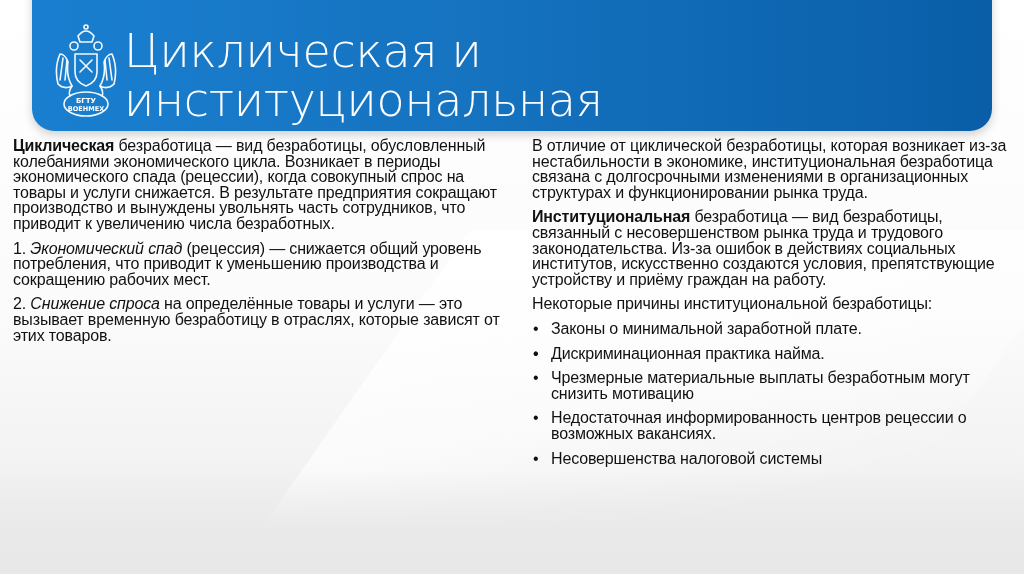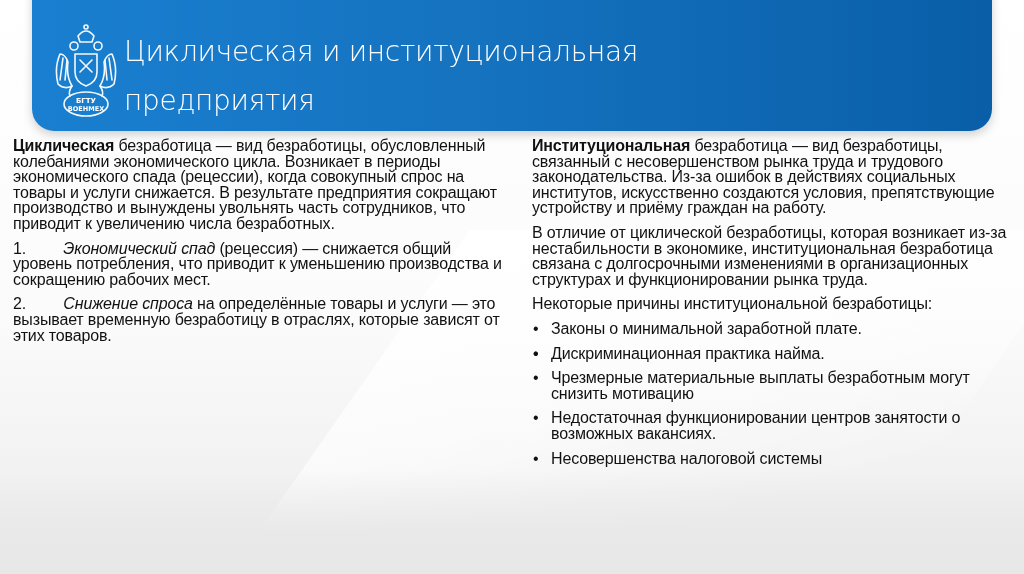--- a/index.html
+++ b/index.html
@@ -60,40 +60,40 @@
       z-index: 4;
     }
     .title {
       position: absolute;
       left: 124px;
       top: 27px;
       width: 840px;
       color: #ffffff;
       font-family: "DejaVu Sans", "Liberation Sans", sans-serif;
       font-weight: 300;
-      font-size: 28px;
+      font-size: 46px;
       line-height: 49px;
       letter-spacing: -0.3px;
       z-index: 4;
     }
     .col {
       position: absolute;
       top: 138px;
       z-index: 5;
       font-size: 16px;
       line-height: 15.6px;
       letter-spacing: -0.15px;
     }
     .col.left { left: 13px; width: 500px; }
     .col.right { left: 532px; width: 488px; }
     .para {
       margin: 0 0 9px 0;
     }
     .para b { font-weight: bold; }
-    .para i { font-style: italic; margin-left: 33px; }
+    .para i { font-style: italic; }
     ul.bullets {
       list-style: none;
       margin: 0;
       padding: 0;
     }
     ul.bullets li {
       position: relative;
       padding-left: 19px;
       margin: 0 0 9px 0;
     }
@@ -143,24 +143,24 @@
   <div>предприятия</div>
 </div>
 
 <div class="col left">
   <p class="para"><b>Циклическая</b><span> безработица — вид безработицы, обусловленный колебаниями экономического цикла. Возникает в периоды экономического спада (рецессии), когда совокупный спрос на товары и услуги снижается. В результате предприятия сокращают производство и вынуждены увольнять часть сотрудников, что приводит к увеличению числа безработных.</span></p>
   <p class="para"><span>1. </span><i>Экономический спад</i><span> (рецессия) — снижается общий уровень потребления, что приводит к уменьшению производства и сокращению рабочих мест.</span></p>
   <p class="para"><span>2. </span><i>Снижение спроса</i><span> на определённые товары и услуги — это вызывает временную безработицу в отраслях, которые зависят от этих товаров.</span></p>
 </div>
 
 <div class="col right">
+  <p class="para">В отличие от циклической безработицы, которая возникает из-за нестабильности в экономике, институциональная безработица связана с долгосрочными изменениями в организационных структурах и функционировании рынка труда.</p>
   <p class="para"><b>Институциональная</b><span> безработица — вид безработицы, связанный с несовершенством рынка труда и трудового законодательства. Из-за ошибок в действиях социальных институтов, искусственно создаются условия, препятствующие устройству и приёму граждан на работу.</span></p>
-  <p class="para">В отличие от циклической безработицы, которая возникает из-за нестабильности в экономике, институциональная безработица связана с долгосрочными изменениями в организационных структурах и функционировании рынка труда.</p>
   <p class="para">Некоторые причины институциональной безработицы:</p>
   <ul class="bullets">
     <li><span class="bullet">•</span><span>Законы о минимальной заработной плате.</span></li>
     <li><span class="bullet">•</span></li>
     <li><span class="bullet">•</span><span>Дискриминационная практика найма.</span></li>
     <li><span class="bullet">•</span><span>Чрезмерные материальные выплаты безработным могут снизить мотивацию</span></li>
-    <li><span class="bullet">•</span><span>Недостаточная функционировании центров занятости о возможных вакансиях.</span></li>
+    <li><span class="bullet">•</span><span>Недостаточная информированность центров рецессии о возможных вакансиях.</span></li>
     <li><span class="bullet">•</span><span>Несовершенства налоговой системы</span></li>
   </ul>
 </div>
 
 </body></html>

